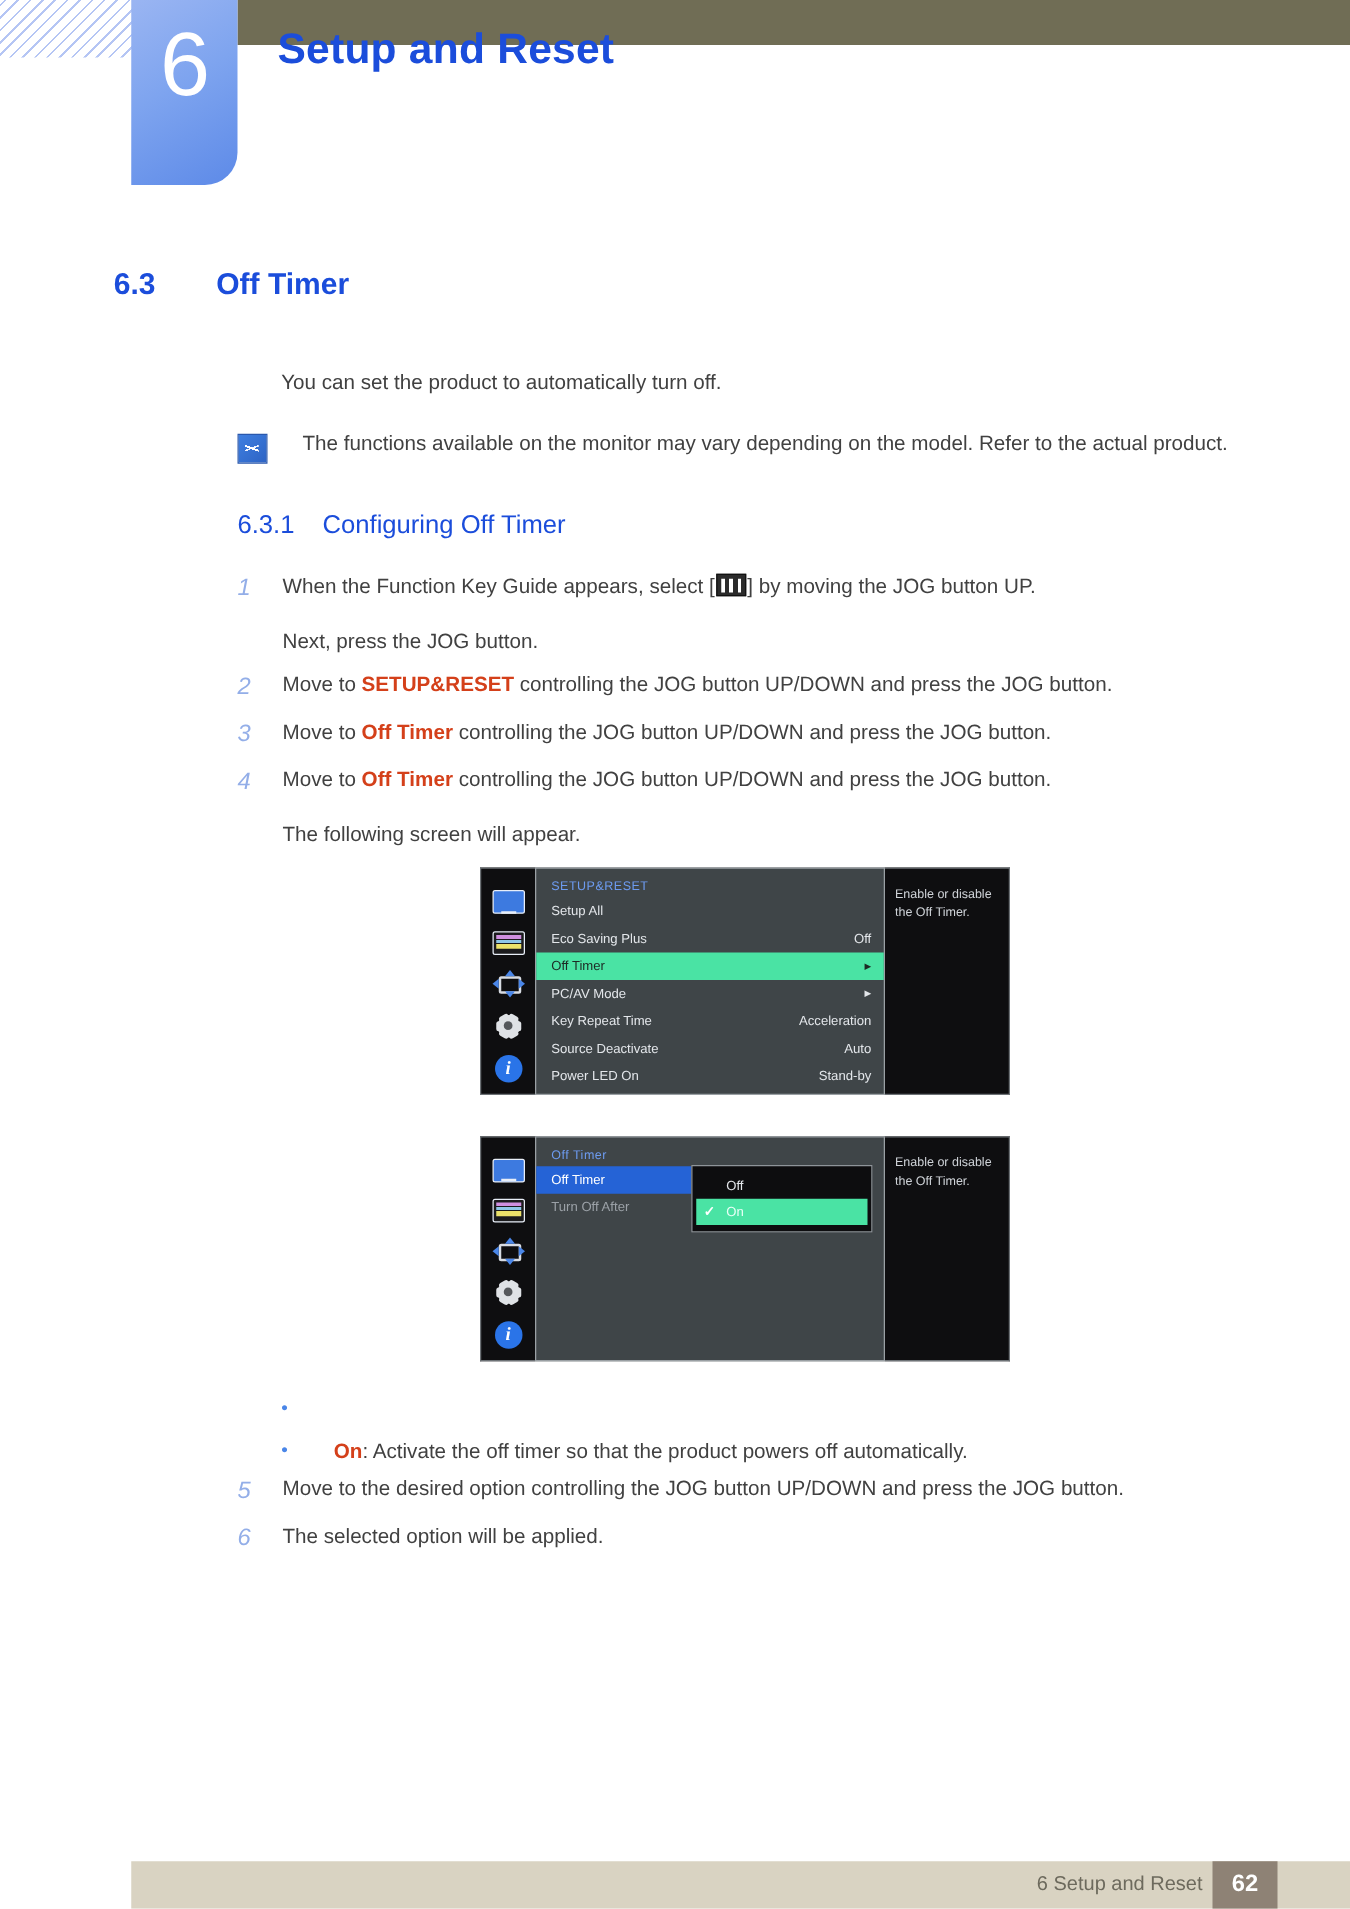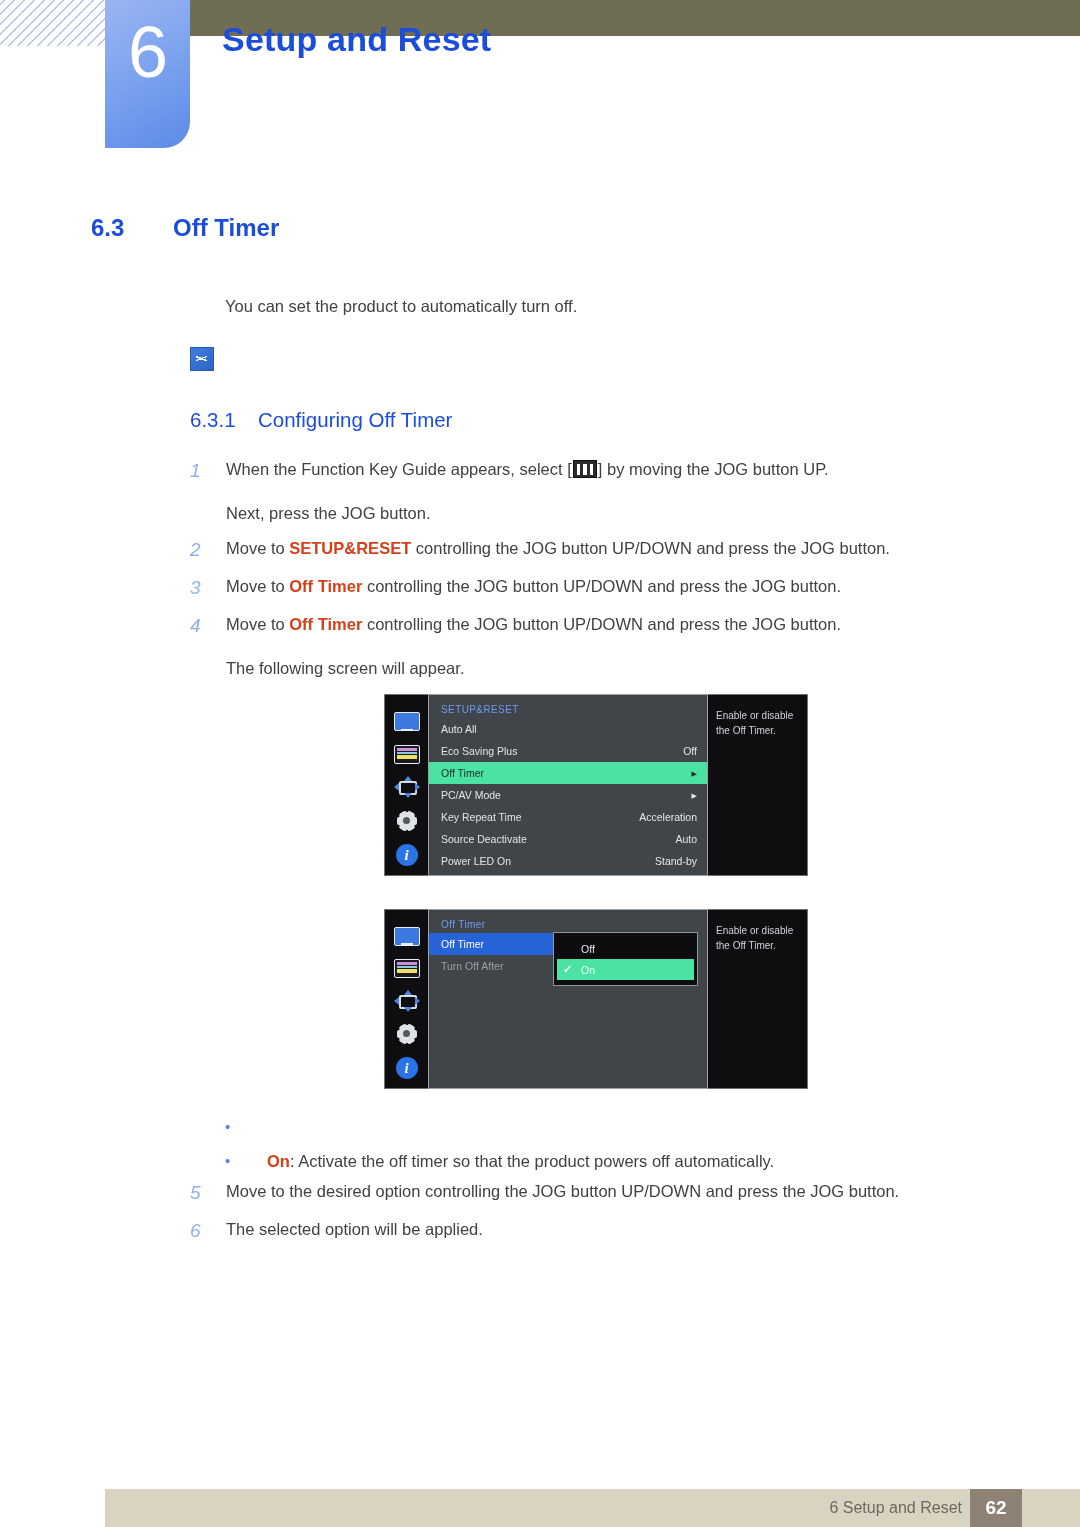--- a/index.html
+++ b/index.html
@@ -437,20 +437,21 @@
 <div class="chapter-title">Setup and Reset</div>
 
 <div class="sec-head">
   <span class="num">6.3</span><span>Off Timer</span>
 </div>
 
 <div class="intro">You can set the product to automatically turn off.</div>
 
 <div class="note-row">
   <div class="note-icon"></div>
+  <div class="note-text">The functions available on the monitor may vary depending on the model. Refer to the actual product.</div>
 </div>
 
 <div class="sub-head">
   <span class="num">6.3.1</span><span>Configuring Off Timer</span>
 </div>
 
 <div class="steps">
 
   <div class="step">
     <div class="step-num">1</div>
@@ -508,21 +509,21 @@
     </div>
     <div class="rail-icon">
         <div class="ic-info">i</div>
       </div>
   </div>
 
   <div class="osd-main">
     <div class="osd-title">SETUP&amp;RESET</div>
 
     <div class="osd-row">
-      <span class="label">Auto All</span>
+      <span class="label">Setup All</span>
       <span class="value"></span>
     </div>
     <div class="osd-row">
       <span class="label">Eco Saving Plus</span>
       <span class="value">Off</span>
     </div>
     <div class="osd-row hl-green">
       <span class="label">Off Timer</span>
       <span class="value caret">▶</span>
     </div>

